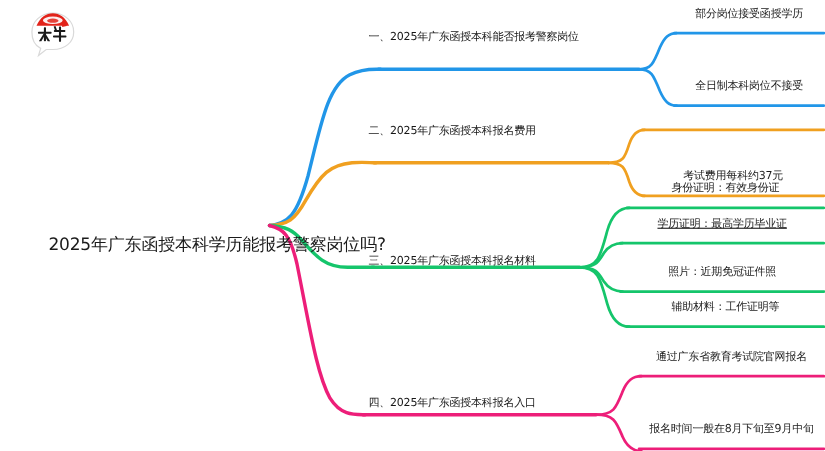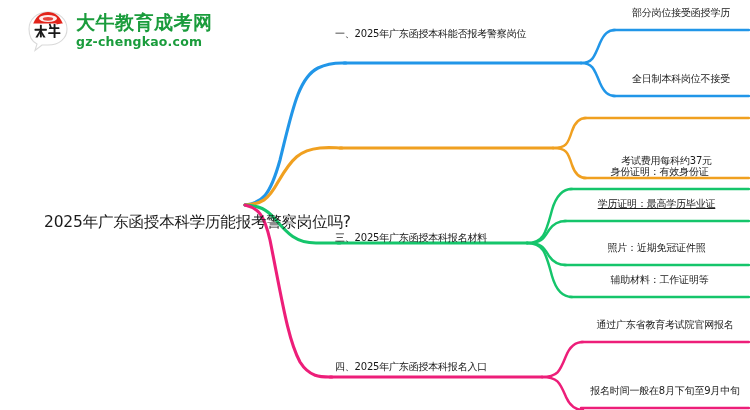--- a/index.html
+++ b/index.html
@@ -71,24 +71,20 @@
 
       <g fill="#1a1a1a">
         <rect x="23.0" y="18.2" width="10.4" height="1.8" rx="0.6"></rect>
         <rect x="22.2" y="23.2" width="12.2" height="1.9" rx="0.6"></rect>
         <rect x="27.6" y="15.0" width="1.9" height="14.0" rx="0.6"></rect>
         <path d="M24.4 14.6 L26.1 19.2 L24.3 19.6 L22.8 15.1 Z"></path>
       </g>
 
       <path d="M30.5 12.2 L34.6 11.0 L34.6 14.6 L30.5 15.6 Z" fill="#e2231a"></path>
     </svg>
-    <div id="logo-text">
-      <div class="logo-cn">大牛教育成考网</div>
-      <div class="logo-en">gz-chengkao.com</div>
-    </div>
   </div>
 
   <svg id="wires" viewBox="0 0 750 410">
     <g fill="none" stroke-linecap="round">
 
       <path d="M245 205 C262 203 270 196 280 160 C292 112 298 78 318 68 C330 62 340 63 346 63" stroke="#2196E8" stroke-width="3.1"></path>
       <line x1="344" y1="63" x2="581" y2="63" stroke="#2196E8" stroke-width="3.1"></line>
 
       <path d="M581 63 C592 63 594 58 600 43 C604 34 608 30 615 30" stroke="#2196E8" stroke-width="2.5"></path>
       <line x1="613" y1="30" x2="749" y2="30" stroke="#2196E8" stroke-width="2.5"></line>
@@ -127,20 +123,21 @@
       <line x1="581" y1="342" x2="749" y2="342" stroke="#ED1E79" stroke-width="2.5"></line>
 
       <path d="M542 377 C558 377 560 383 566 397 C570 406 575 410 583 410" stroke="#ED1E79" stroke-width="2.5"></path>
       <line x1="581" y1="408" x2="749" y2="408" stroke="#ED1E79" stroke-width="2.5"></line>
     </g>
   </svg>
 
   <div class="node" id="root-label">2025年广东函授本科学历能报考警察岗位吗?</div>
 
   <div class="node branch-label" style="left:335px;top:24px;">一、2025年广东函授本科能否报考警察岗位</div>
+  <div class="node branch-label" style="left:335px;top:110px;">二、2025年广东函授本科报名费用</div>
   <div class="node branch-label" style="left:335px;top:228px;text-align:right;">三、2025年广东函授本科报名材料</div>
   <div class="node branch-label" style="left:335px;top:357px;">四、2025年广东函授本科报名入口</div>
 
   <div class="node leaf-label" style="left:613px;top:4px;width:136px;">部分岗位接受函授学历</div>
   <div class="node leaf-label" style="left:613px;top:70px;width:136px;">全日制本科岗位不接受</div>
 
   <div class="node leaf-label" style="left:584px;top:152px;width:165px;">考试费用每科约37元</div>
 
   <div class="node leaf-label" style="left:570px;top:163px;width:179px;">身份证明：有效身份证</div>
   <div class="node leaf-label" style="left:564px;top:195px;width:185px;text-decoration:underline;">学历证明：最高学历毕业证</div>

